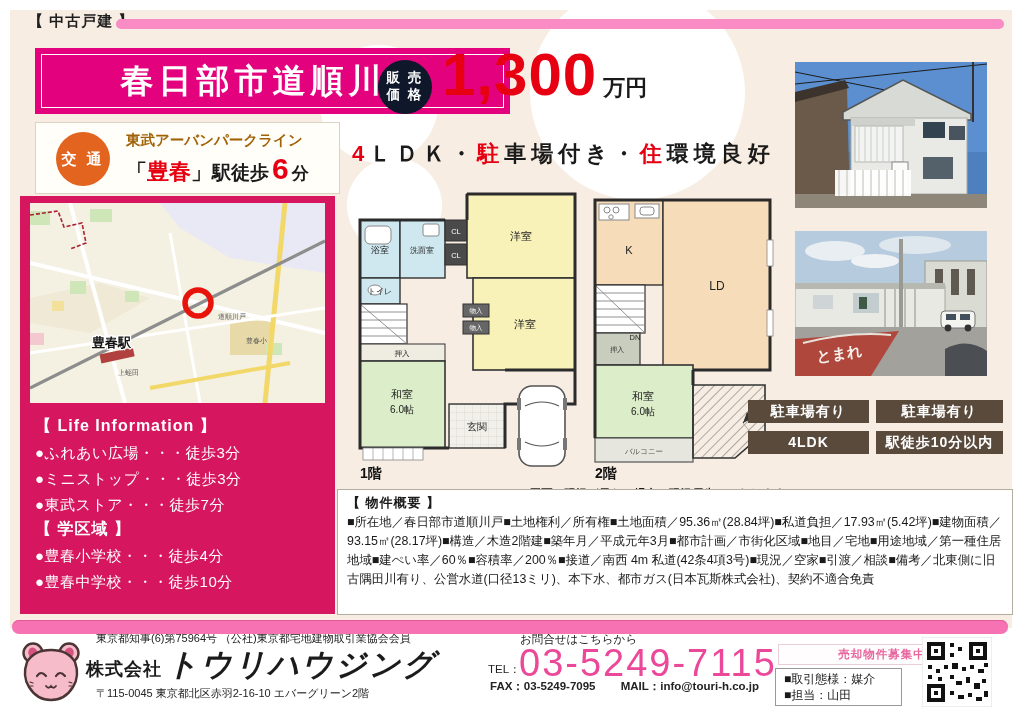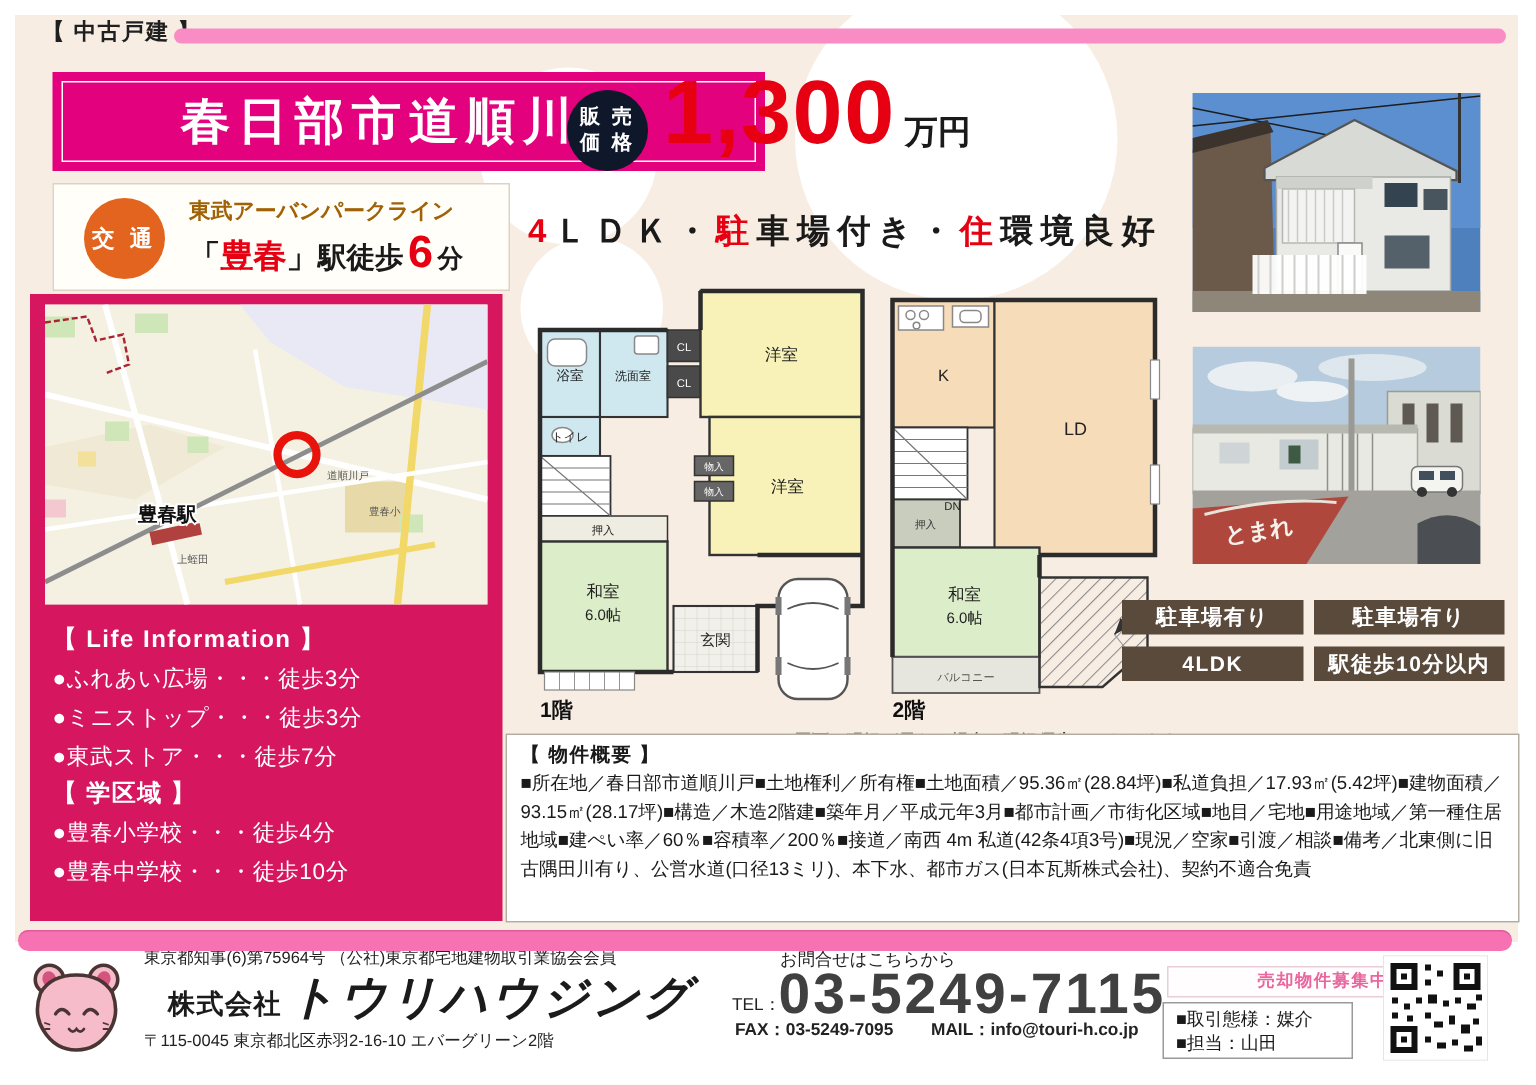--- a/index.html
+++ b/index.html
@@ -56,27 +56,27 @@
 
   .overview-box{left:327px;top:479px;width:676px;height:126px;background:#ffffff;border:1px solid #b3aca1;box-sizing:border-box;padding:4px 9px;}
   .ov-heading{font-size:13px;font-weight:bold;color:#1a1a1a;margin-bottom:1px;letter-spacing:1px;}
   .ov-body{font-size:12.4px;color:#1a1a1a;line-height:1.52;word-break:break-all;}
 
   .divider-bar{left:2px;top:610px;width:996px;height:14px;background:#f772b2;border-radius:7px;box-shadow:0 1px 0 #e05a99 inset;}
 
   .footer{position:absolute;left:0;top:628px;width:1024px;height:95px;background:#ffffff;}
   .f-abs{position:absolute;}
   .license{left:96px;top:3px;font-size:11px;color:#222;}
-  .company-row{left:112px;top:16px;white-space:nowrap;}
+  .company-row{left:86px;top:16px;white-space:nowrap;}
   .company-prefix{font-size:18px;font-weight:900;color:#1b1b1b;letter-spacing:1px;}
   .company-name{font-size:31px;font-weight:900;color:#1b1b1b;letter-spacing:2px;font-style:italic;}
   .address{left:96px;top:58px;font-size:11px;color:#222;}
   .contact-label{left:520px;top:4px;font-size:11.5px;color:#222;}
   .tel-label{left:488px;top:34px;font-size:11.5px;color:#222;}
-  .tel-number{left:519px;top:14px;font-size:38px;font-weight:bold;color:#404040;letter-spacing:2px;}
+  .tel-number{left:519px;top:14px;font-size:38px;font-weight:normal;color:#ec4899;letter-spacing:2px;}
   .faxmail{left:490px;top:51px;font-size:11.5px;color:#222;font-weight:bold;}
   .faxmail span{margin-right:22px;}
   .recruit-box{left:778px;top:16px;width:122px;height:19px;border:1px solid #e9cdd9;background:#fffdfd;
     color:#e8679f;font-size:11.5px;font-weight:bold;text-align:center;line-height:19px;letter-spacing:1px;padding-left:42px;}
   .trade-box{left:775px;top:40px;width:127px;height:38px;border:1px solid #999;box-sizing:border-box;padding:2px 8px;background:#fff;}
   .trade-box div{font-size:12px;color:#1a1a1a;line-height:16px;}
 </style>
 </head>
 <body>
 

